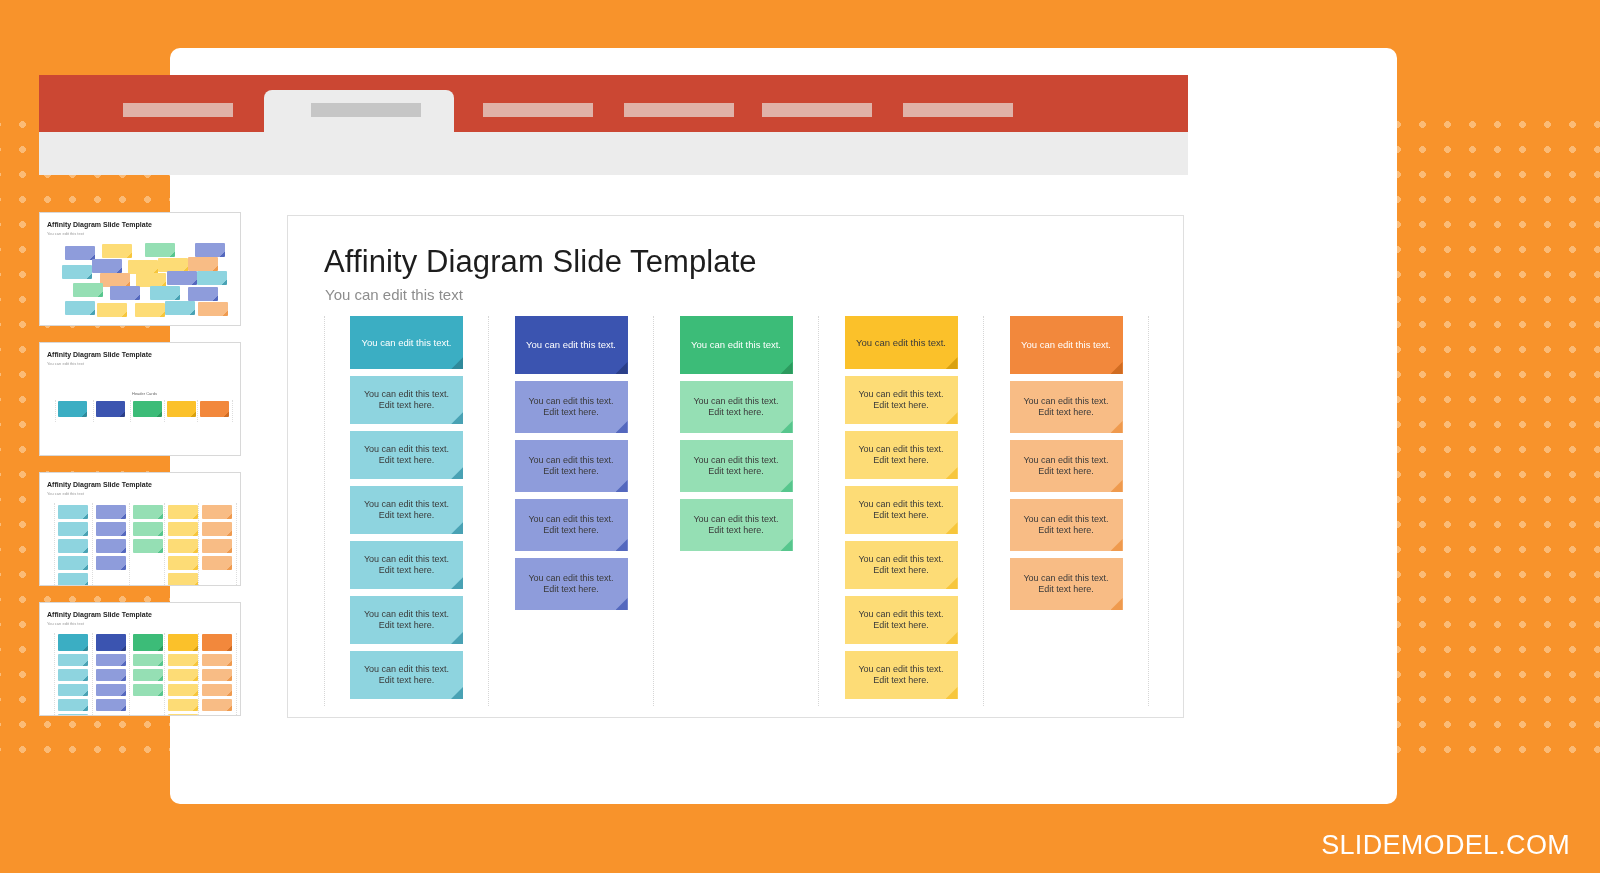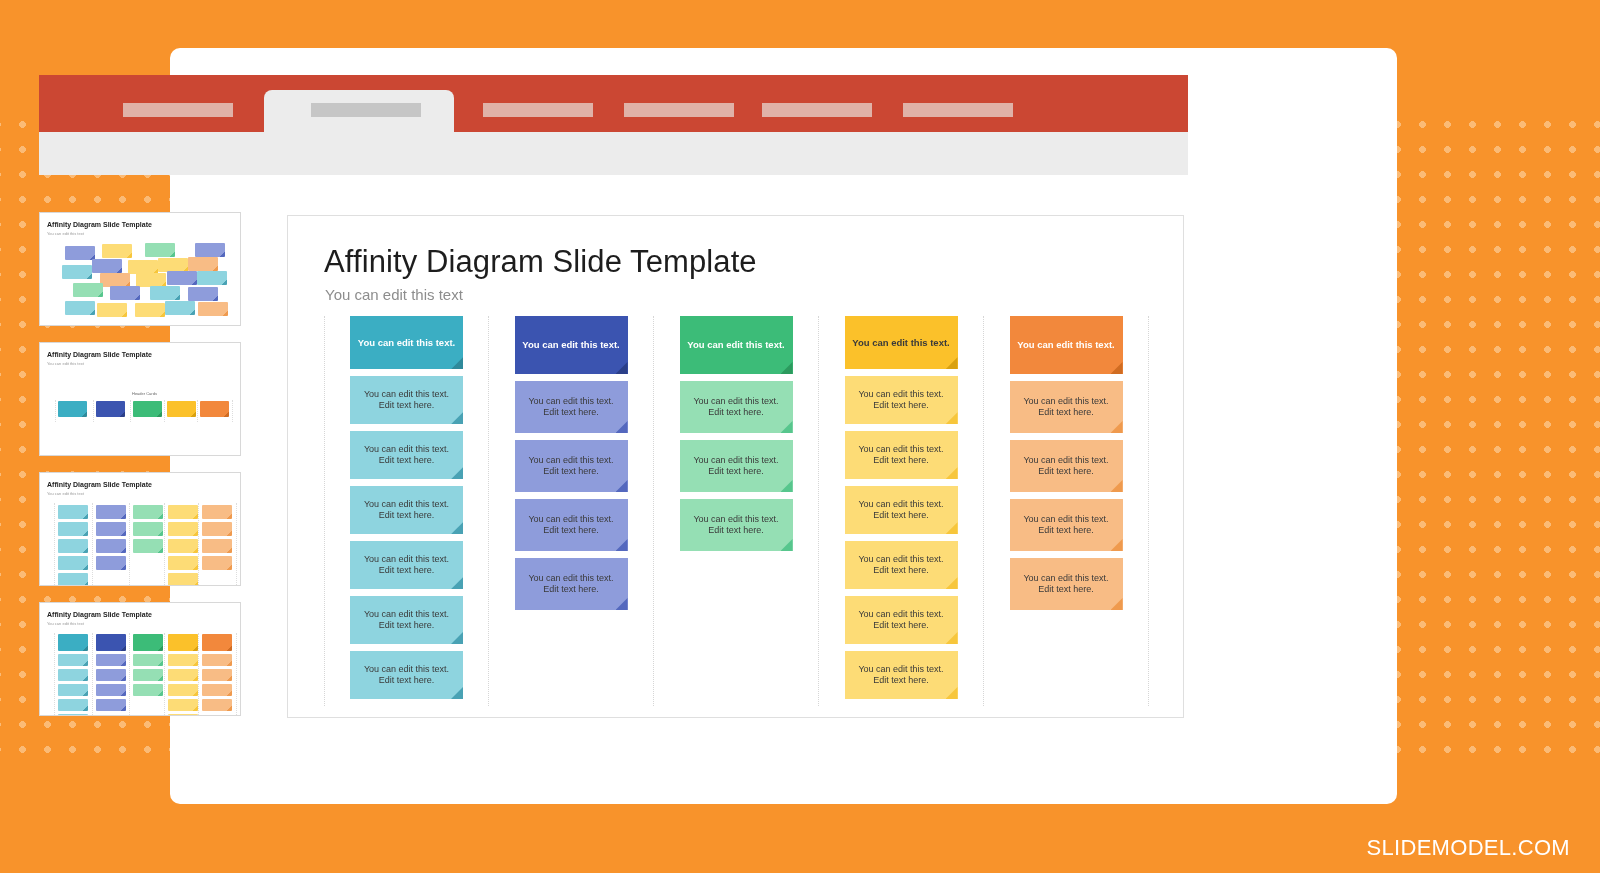--- a/index.html
+++ b/index.html
@@ -153,38 +153,38 @@
     width: 113px;
     margin-bottom: 7px;
     padding: 7px 5px;
     display: flex; align-items: center; justify-content: center;
     text-align: center;
     line-height: 1.25;
     overflow: hidden;
   }
   .card-header {
     height: 58px;
-    font-size: 9.5px; font-weight: bold;
+    font-size: 9.5px; font-weight: normal;
   }
   .card-body {
     height: 52px;
     font-size: 9px; font-weight: 400; color: #3a3a3a;
   }
   
   .card::after {
     content: "";
     position: absolute; right: 0; bottom: 0;
     width: 12px; height: 12px;
     clip-path: polygon(100% 0, 100% 100%, 0 100%);
   }
 
   
   #watermark {
     position: absolute; right: 30px; bottom: 12px;
-    font-size: 22px; color: #ffffff; letter-spacing: .3px;
+    font-size: 27px; color: #ffffff; letter-spacing: .3px;
   }
 </style>
 <style>[data-name="header-card-teal"]::after{background:#2F8A9B;}[data-name="body-card-teal-1"]::after{background:#49A2B4;}[data-name="body-card-teal-2"]::after{background:#49A2B4;}[data-name="body-card-teal-3"]::after{background:#49A2B4;}[data-name="body-card-teal-4"]::after{background:#49A2B4;}[data-name="body-card-teal-5"]::after{background:#49A2B4;}[data-name="body-card-teal-6"]::after{background:#49A2B4;}[data-name="header-card-blue"]::after{background:#2B3F88;}[data-name="body-card-blue-1"]::after{background:#5468BE;}[data-name="body-card-blue-2"]::after{background:#5468BE;}[data-name="body-card-blue-3"]::after{background:#5468BE;}[data-name="body-card-blue-4"]::after{background:#5468BE;}[data-name="header-card-green"]::after{background:#2C9A5E;}[data-name="body-card-green-1"]::after{background:#57C68D;}[data-name="body-card-green-2"]::after{background:#57C68D;}[data-name="body-card-green-3"]::after{background:#57C68D;}[data-name="header-card-yellow"]::after{background:#D9A110;}[data-name="body-card-yellow-1"]::after{background:#F7C63C;}[data-name="body-card-yellow-2"]::after{background:#F7C63C;}[data-name="body-card-yellow-3"]::after{background:#F7C63C;}[data-name="body-card-yellow-4"]::after{background:#F7C63C;}[data-name="body-card-yellow-5"]::after{background:#F7C63C;}[data-name="body-card-yellow-6"]::after{background:#F7C63C;}[data-name="header-card-orange"]::after{background:#D06C22;}[data-name="body-card-orange-1"]::after{background:#EF9A4E;}[data-name="body-card-orange-2"]::after{background:#EF9A4E;}[data-name="body-card-orange-3"]::after{background:#EF9A4E;}[data-name="body-card-orange-4"]::after{background:#EF9A4E;}</style></head>
 <body>
 
 <div id="bg-dots" data-name="dotted-background"></div>
 <div id="bg-plain-top" data-name="background-top-band"></div>
 <div id="bg-plain-bottom" data-name="background-bottom-band"></div>
 <div id="bg-plain-mid" data-name="background-center-band"></div>
 

